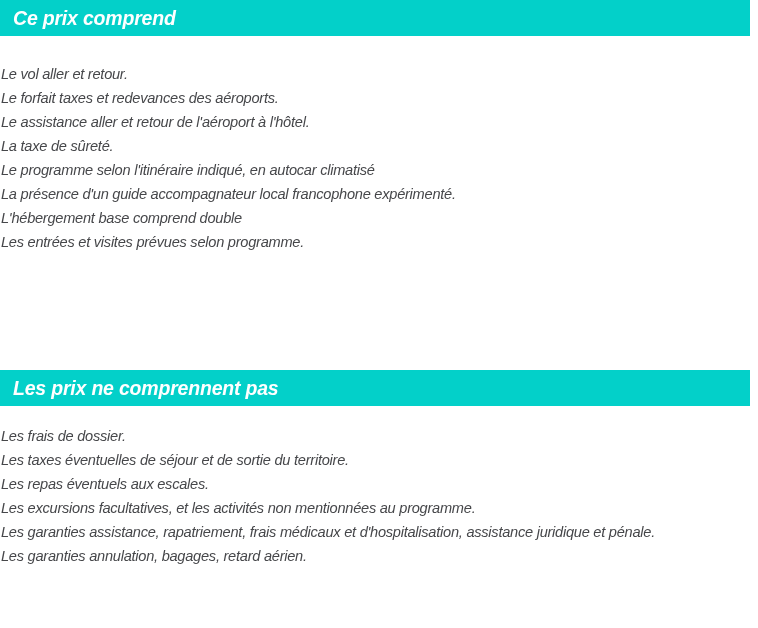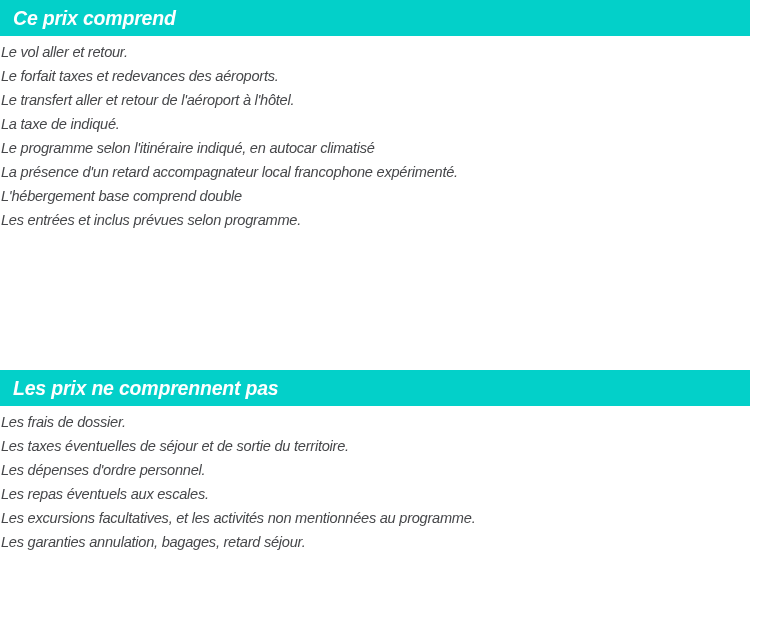--- a/index.html
+++ b/index.html
@@ -44,22 +44,22 @@
     line-height: 22px;
     letter-spacing: -0.2px;
     white-space: nowrap;
   }
 
   .item-list {
     list-style: none;
     margin: 0;
     padding: 0;
   }
-  #section-included .item-list { padding-top: 4px; }
-  #section-excluded .item-list { padding-top: 4px; }
+  #section-included .item-list { padding-top: 26px; }
+  #section-excluded .item-list { padding-top: 18px; }
 
   .item-list li {
     color: #46474a;
     font-style: italic;
     font-size: 14.6px;
     line-height: 24px;
     letter-spacing: -0.25px;
     white-space: nowrap;
     padding-left: 1px;
   }
@@ -78,37 +78,37 @@
 
 <div class="page">
 
   <div class="section" id="section-included">
     <div class="section-header">
       <span class="title">Ce prix comprend</span>
     </div>
     <ul class="item-list">
       <li>Le vol aller et retour.</li>
       <li>Le forfait taxes et redevances des aéroports.</li>
-      <li>Le transfert aller et retour de l'aéroport à l'hôtel.</li>
-      <li>La taxe de indiqué.</li>
+      <li>Le assistance aller et retour de l'aéroport à l'hôtel.</li>
+      <li>La taxe de sûreté.</li>
       <li>Le programme selon l'itinéraire indiqué, en autocar climatisé</li>
-      <li>La présence d'un retard accompagnateur local francophone expérimenté.</li>
+      <li>La présence d'un guide accompagnateur local francophone expérimenté.</li>
       <li>L'hébergement base comprend double</li>
-      <li>Les entrées et inclus prévues selon programme.</li>
+      <li>Les entrées et visites prévues selon programme.</li>
     </ul>
   </div>
 
   <div class="section" id="section-excluded">
     <div class="section-header">
       <span class="title">Les prix ne comprennent pas</span>
     </div>
     <ul class="item-list">
       <li>Les frais de dossier.</li>
       <li>Les taxes éventuelles de séjour et de sortie du territoire.</li>
-      <li>Les dépenses d'ordre personnel.</li>
       <li>Les repas éventuels aux escales.</li>
       <li>Les excursions facultatives, et les activités non mentionnées au programme.</li>
-      <li>Les garanties annulation, bagages, retard séjour.</li>
+      <li>Les garanties assistance, rapatriement, frais médicaux et d'hospitalisation, assistance juridique et pénale.</li>
+      <li>Les garanties annulation, bagages, retard aérien.</li>
     </ul>
   </div>
 
   <div class="edge-rule"></div>
 </div>
 
 </body></html>

